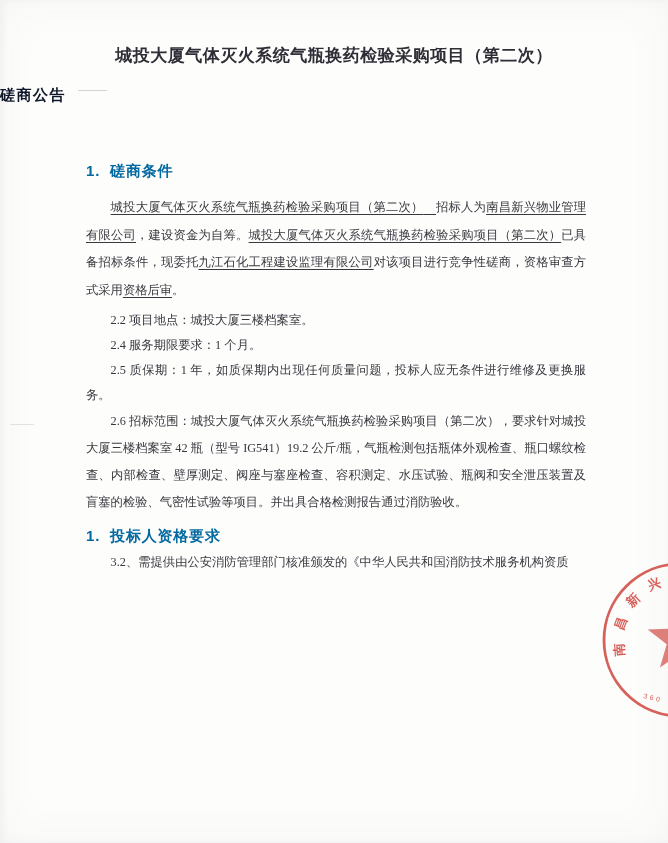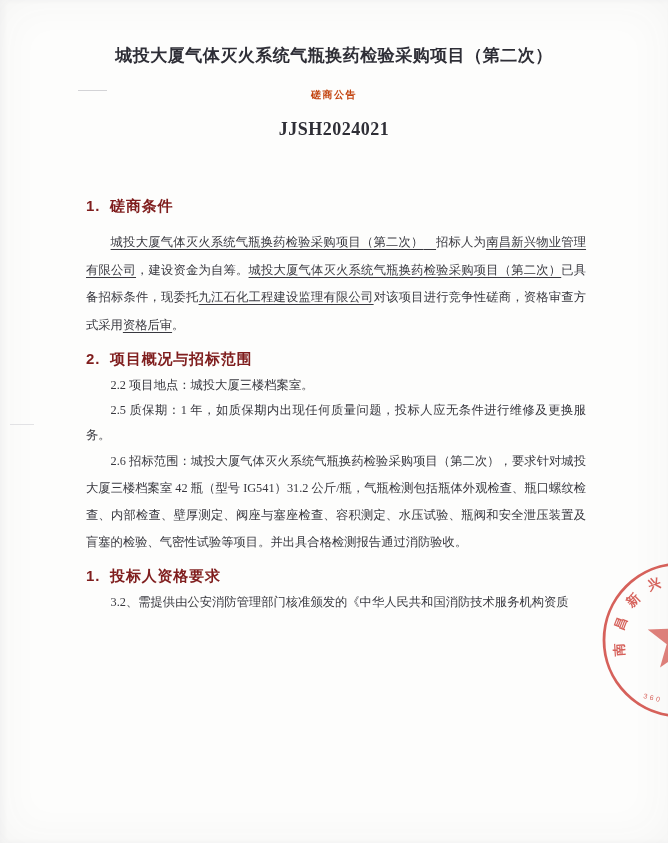--- a/index.html
+++ b/index.html
@@ -19,24 +19,24 @@
 
   .doc-title {
     margin:44px 56px 0;
     text-align:center;
     font-size:17px; font-weight:bold;
     line-height:24px; letter-spacing:0.5px;
     color:#2e2e36;
   }
   .doc-subtitle {
     margin:17px 0 0;
-    text-align:center;
-    font-size:10px; font-weight:600;
+    text-align:left;
+    font-size:15px; font-weight:600;
     line-height:20px; letter-spacing:1.5px;
-    color:#c2410c;
+    color:#0f172a;
   }
   .doc-number {
     margin:13px 0 0;
     text-align:center;
     font-size:18px; font-weight:bold;
     line-height:22px; letter-spacing:0.5px;
     color:#2e2e36;
   }
 
   .doc-body {
@@ -44,21 +44,21 @@
     margin:56px 82px 0 86px;
     width:500px;
     font-size:12.3px;
   }
   .section-heading {
     margin:10px 0 0;
     font-family:"Liberation Sans","DejaVu Sans",sans-serif;
     font-size:15px; font-weight:bold;
     line-height:20px; letter-spacing:0.8px;
     word-spacing:5px;
-    color:#7f1d1d;
+    color:#0369a1;
   }
   .section-heading:first-child { margin-top:0; }
 
   .para {
     margin:0;
     text-align:justify;
     text-indent:2em;
     color:#38383f;
   }
   .para .seg.u {
@@ -83,29 +83,28 @@
 </head>
 <body>
 
 <div class="page">
 
   <div class="artifact line-a"></div>
   <div class="artifact line-b"></div>
 
   <h1 class="doc-title">城投大厦气体灭火系统气瓶换药检验采购项目（第二次）</h1>
   <h2 class="doc-subtitle">磋商公告</h2>
-  <div class="doc-number">JJSH2024021</div>
 
   <main class="doc-body" id="doc-sections">
       <h3 class="section-heading">1. 磋商条件</h3>
       <p class="para loose"><span class="seg u">城投大厦气体灭火系统气瓶换药检验采购项目（第二次）</span><span class="seg u">　</span><span class="seg">招标人为</span><span class="seg u">南昌新兴物业管理有限公司</span><span class="seg">，建设资金为自筹。</span><span class="seg u">城投大厦气体灭火系统气瓶换药检验采购项目（第二次）</span><span class="seg">已具备招标条件，现委托</span><span class="seg u">九江石化工程建设监理有限公司</span><span class="seg">对该项目进行竞争性磋商，资格审查方式采用</span><span class="seg u">资格后审</span><span class="seg">。</span></p>
-      <h3 class="section-heading">2. 项目概况与招标范围</h3>
       <p class="para single"><span class="seg">2.2 项目地点：城投大厦三楼档案室。</span></p>
+      <p class="para single"><span class="seg">2.4 服务期限要求：1 个月。</span></p>
       <p class="para medium"><span class="seg">2.5 质保期：1 年，如质保期内出现任何质量问题，投标人应无条件进行维修及更换服务。</span></p>
-      <p class="para loose27"><span class="seg">2.6 招标范围：城投大厦气体灭火系统气瓶换药检验采购项目（第二次），要求针对城投大厦三楼档案室 42 瓶（型号 IG541）31.2 公斤/瓶，气瓶检测包括瓶体外观检查、瓶口螺纹检查、内部检查、壁厚测定、阀座与塞座检查、容积测定、水压试验、瓶阀和安全泄压装置及盲塞的检验、气密性试验等项目。并出具合格检测报告通过消防验收。</span></p>
+      <p class="para loose27"><span class="seg">2.6 招标范围：城投大厦气体灭火系统气瓶换药检验采购项目（第二次），要求针对城投大厦三楼档案室 42 瓶（型号 IG541）19.2 公斤/瓶，气瓶检测包括瓶体外观检查、瓶口螺纹检查、内部检查、壁厚测定、阀座与塞座检查、容积测定、水压试验、瓶阀和安全泄压装置及盲塞的检验、气密性试验等项目。并出具合格检测报告通过消防验收。</span></p>
       <h3 class="section-heading">1. 投标人资格要求</h3>
       <p class="para single"><span class="seg">3.2、需提供由公安消防管理部门核准颁发的《中华人民共和国消防技术服务机构资质</span></p>
     </main>
 
   <svg class="stamp" viewBox="0 0 130 195" aria-hidden="true">
     <g opacity="0.82">
       <circle cx="87" cy="84" r="76" fill="none" stroke-width="2.8" stroke="#ce4038"></circle>
       <polygon points="87,50 95.2,72.7 119.3,73.5 100.3,88.3 107,111.5 87,98 67,111.5 73.7,88.3 54.7,73.5 78.8,72.7" fill-opacity="0.8" fill="#ce4038"></polygon>
       <defs>
         <path id="seal-arc" d="M 33.4 103.5 A 57 57 0 1 1 140.6 103.5" fill="none"></path>

